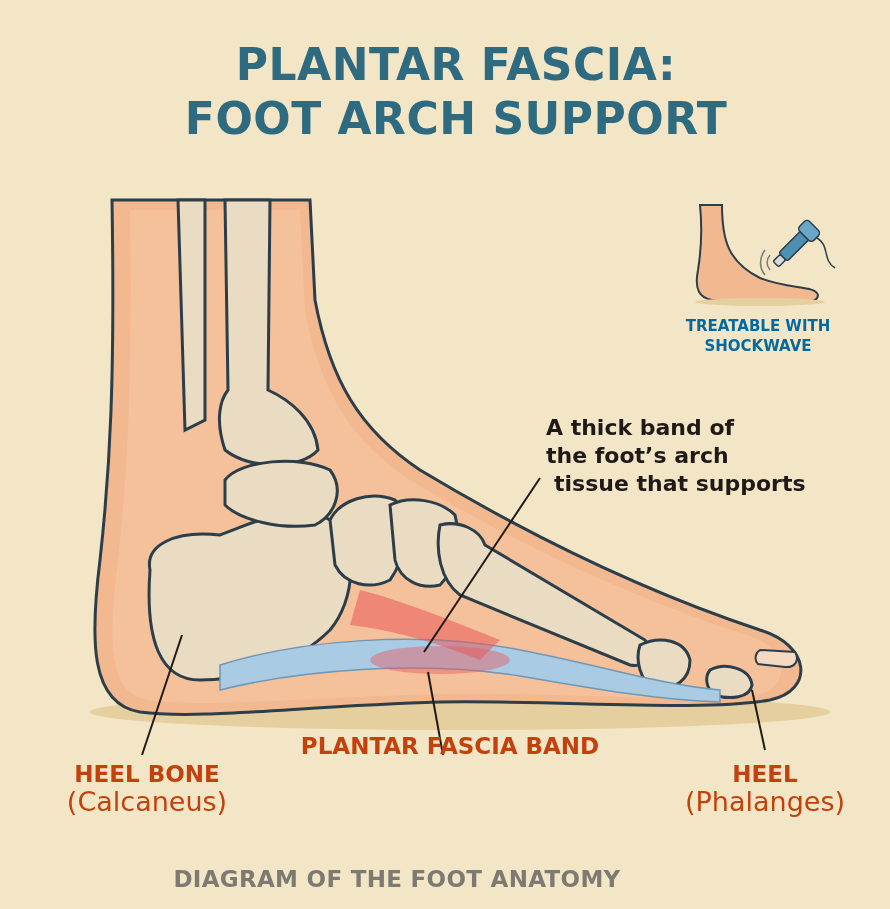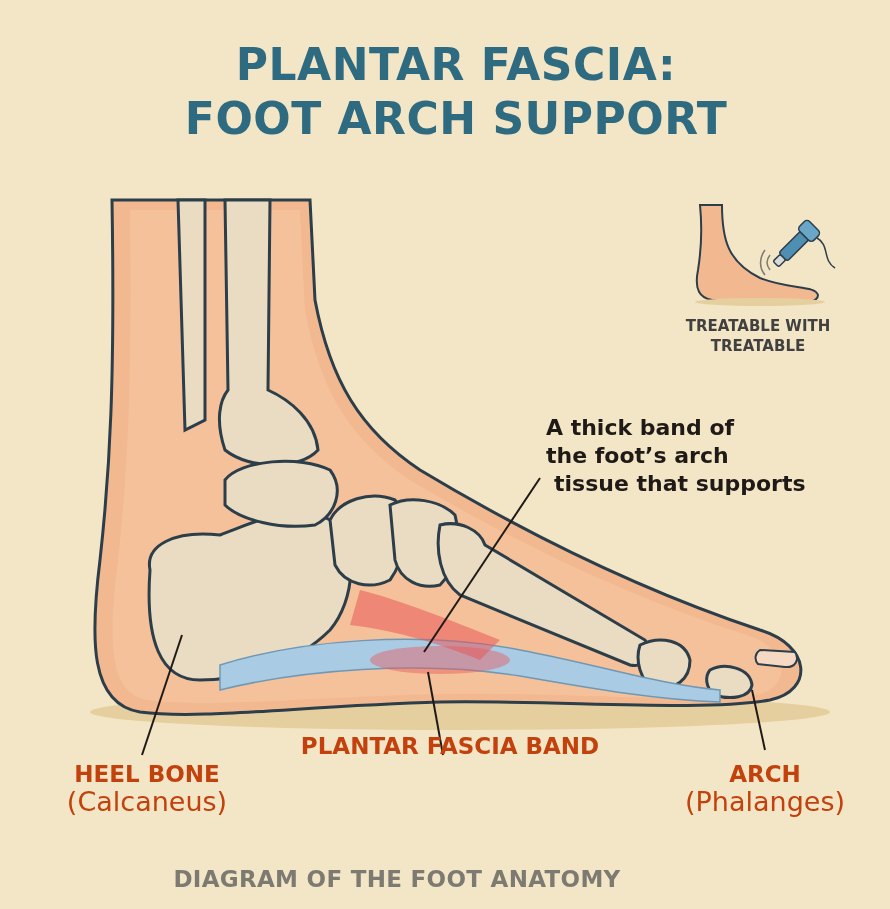--- a/index.html
+++ b/index.html
@@ -20,21 +20,21 @@
     .label { position: absolute; color: #c2410c; text-align: center; }
     .label .main { font-family: "DejaVu Sans", sans-serif; font-weight: bold; font-size: 23px; line-height: 28px; }
     .label .sub { font-family: "DejaVu Sans", sans-serif; font-size: 27px; line-height: 28px; }
     .desc {
       position: absolute; left: 546px; top: 414px;
       font-family: "DejaVu Sans", sans-serif; font-size: 22px; line-height: 28px; color: #1f1a17; font-weight: bold;
     }
     .desc div:nth-child(3) { padding-left: 8px; }
     .treat {
       position: absolute; left: 668px; top: 316px; width: 180px; text-align: center;
-      font-family: "DejaVu Sans", sans-serif; font-weight: bold; font-size: 15px; line-height: 20px; color: #404040;
+      font-family: "DejaVu Sans", sans-serif; font-weight: bold; font-size: 15px; line-height: 20px; color: #0369a1;
     }
     .footer {
       position: absolute; left: 8px; top: 866px; width: 778px; text-align: center;
       font-family: "DejaVu Sans", sans-serif; font-weight: bold; font-size: 23px; color: #7d7a72; letter-spacing: 0.3px;
     }
   </style>
 </head>
 <body>
 
 <div class="title">
@@ -94,30 +94,30 @@
 </svg>
 
 <div class="desc">
   <div>A thick band of</div>
   <div>the foot’s arch</div>
   <div>tissue that supports</div>
 </div>
 
 <div class="treat">
   <div>TREATABLE WITH</div>
-  <div>TREATABLE</div>
+  <div>SHOCKWAVE</div>
 </div>
 
 <div class="label" style="left:52px; top:760px; width:190px;">
   <div class="main">HEEL BONE</div>
   <div class="sub">(Calcaneus)</div>
 </div>
 
 <div class="label" style="left:270px; top:732px; width:360px;">
   <div class="main">PLANTAR FASCIA BAND</div>
 </div>
 
 <div class="label" style="left:680px; top:760px; width:170px;">
-  <div class="main">ARCH</div>
+  <div class="main">HEEL</div>
   <div class="sub">(Phalanges)</div>
 </div>
 
 <div class="footer">DIAGRAM OF THE FOOT ANATOMY</div>
 
 </body></html>

